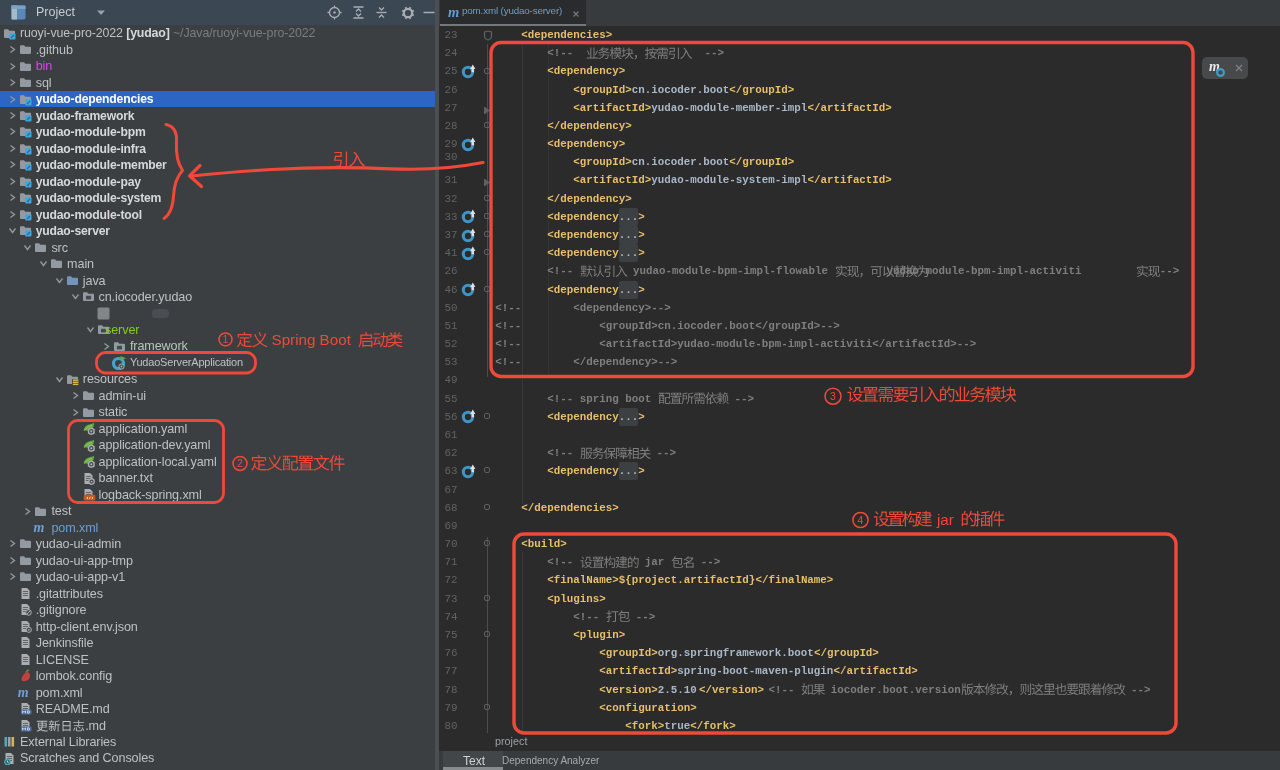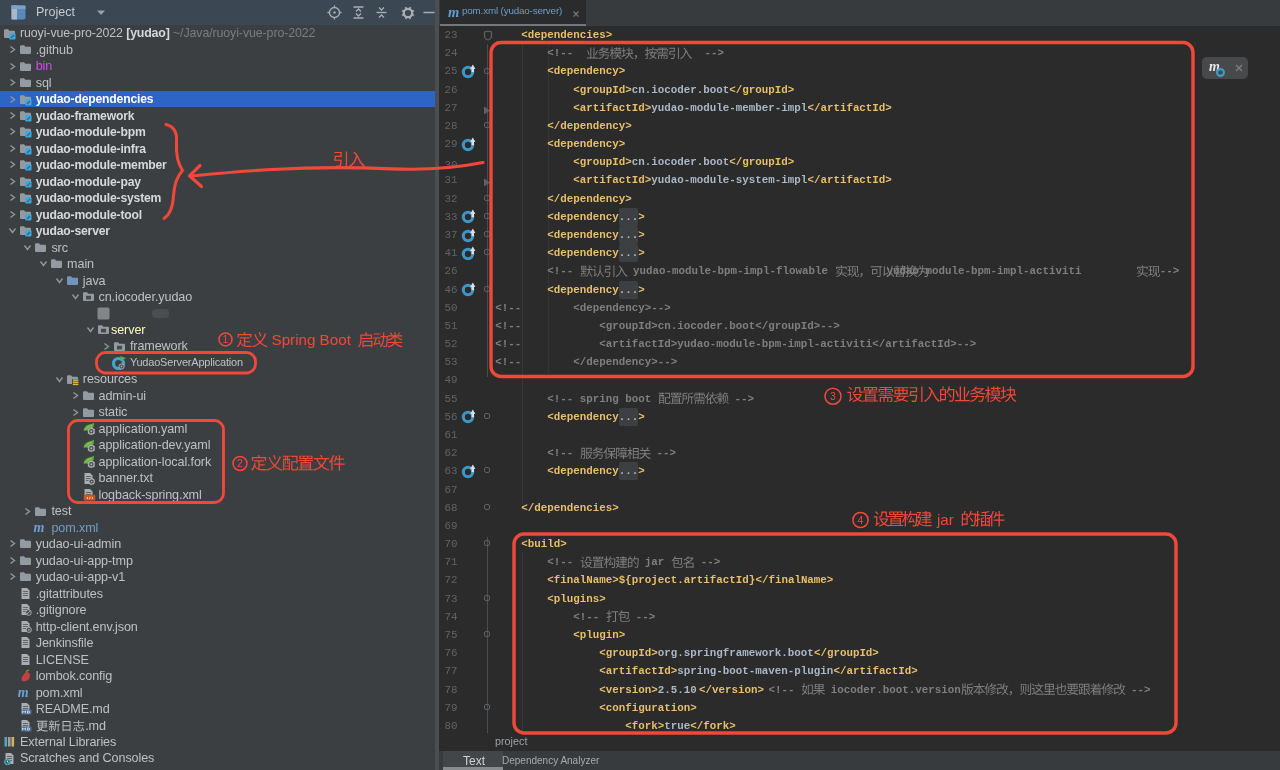--- a/index.html
+++ b/index.html
@@ -261,21 +261,21 @@
       <rect x="0.5" y="0.5" width="12" height="12" rx="1.5" fill="#828689"></rect>
     </svg>
     <div class="abs" style="left:152px;top:308.7px;width:17px;height:9px;border-radius:4px;background:#4a4e52"></div>
     <svg class="abs" style="left:86.2px;top:325.2px" width="9" height="9">
       <path d="M1.5 2.5 L4.5 6.5 L7.5 2.5" fill="none" stroke="#919699" stroke-width="1.4"></path>
     </svg>
     <svg class="abs" style="left:97.2px;top:323.2px" width="13" height="13">
       <path d="M1 3.2 Q1 2.2 2 2.2 H5 L6.4 3.8 H11 Q12 3.8 12 4.8 V10 Q12 11 11 11 H2 Q1 11 1 10 Z" fill="#949aa1"></path>
       <rect x="4" y="5.8" width="5" height="3.6" fill="#46494b"></rect>
     </svg>
-    <span class="abs tt" style="left:111px;top:322.9px;color:#fef9c3">server</span>
+    <span class="abs tt" style="left:105px;top:322.9px;color:#84cc16">server</span>
     <svg class="abs" style="left:101.9px;top:341.7px" width="9" height="9">
       <path d="M2.5 1.5 L6.5 4.5 L2.5 7.5" fill="none" stroke="#919699" stroke-width="1.4"></path>
     </svg>
     <svg class="abs" style="left:112.9px;top:339.7px" width="13" height="13">
       <path d="M1 3.2 Q1 2.2 2 2.2 H5 L6.4 3.8 H11 Q12 3.8 12 4.8 V10 Q12 11 11 11 H2 Q1 11 1 10 Z" fill="#949aa1"></path>
       <rect x="4" y="5.8" width="5" height="3.6" fill="#46494b"></rect>
     </svg>
     <span class="abs tt" style="left:129.9px;top:339.4px;color:#bdc1c3">framework</span>
     <svg class="abs" style="left:110.9px;top:354.6px" width="17" height="16">
       <circle cx="7.5" cy="8.5" r="5" fill="none" stroke="#41a4cd" stroke-width="3.2"></circle>
@@ -340,21 +340,21 @@
       <path d="M2.5 8.2 Q5.5 4.5 10 3.2" stroke="#8ed06a" stroke-width="0.9" fill="none"></path>
       <circle cx="9.3" cy="9.3" r="2.9" fill="#46494b" stroke="#a9aeb2" stroke-width="1.3"></circle>
       <circle cx="9.3" cy="9.3" r="1.1" fill="#a9aeb2"></circle>
       <line x1="11.82" y1="10.74" x2="12.77" y2="11.29" stroke="#a9aeb2" stroke-width="1"></line>
       <line x1="9.30" y1="12.20" x2="9.30" y2="13.30" stroke="#a9aeb2" stroke-width="1"></line>
       <line x1="6.79" y1="10.74" x2="5.83" y2="11.29" stroke="#a9aeb2" stroke-width="1"></line>
       <line x1="6.80" y1="7.84" x2="5.85" y2="7.28" stroke="#a9aeb2" stroke-width="1"></line>
       <line x1="9.29" y1="6.40" x2="9.29" y2="5.30" stroke="#a9aeb2" stroke-width="1"></line>
       <line x1="11.81" y1="7.85" x2="12.76" y2="7.30" stroke="#a9aeb2" stroke-width="1"></line>
     </svg>
-    <span class="abs tt" style="left:98.5px;top:454.8px;color:#bdc1c3">application-local.fork</span>
+    <span class="abs tt" style="left:98.5px;top:454.8px;color:#bdc1c3">application-local.yaml</span>
     <svg class="abs" style="left:81.5px;top:471.5px" width="13" height="13">
       <path d="M2.5 1 H8 L10.5 3.5 V12 H2.5 Z" fill="#a9aeb2"></path>
       <path d="M4 4.5 H9 M4 6.5 H9 M4 8.5 H9" stroke="#5a5e61" stroke-width="0.9"></path>
       <circle cx="9.6" cy="9.6" r="2.7" fill="#46494b" stroke="#a9aeb2" stroke-width="1.2"></circle>
       <circle cx="9.6" cy="9.6" r="0.9" fill="#a9aeb2"></circle>
     </svg>
     <span class="abs tt" style="left:98.5px;top:471.3px;color:#bdc1c3">banner.txt</span>
     <svg class="abs" style="left:81.5px;top:488.0px" width="14" height="13">
       <path d="M2.5 1 H8 L10.5 3.5 V12 H2.5 Z" fill="#a9aeb2"></path>
       <path d="M4 4.5 H9 M4 6.5 H9 M4 8.5 H9" stroke="#5a5e61" stroke-width="0.9"></path>
@@ -521,21 +521,21 @@
     <div class="ln" style="top:116.9px">28</div>
     <div class="abs" style="left:484px;top:122.0px;width:6px;height:6px;border:1px solid #5d6163;border-radius:2px"></div>
     <span class="cd" style="left:547.3px;top:116.9px;color:#e8bf6a">&lt;/dependency&gt;</span>
     <div class="ln" style="top:135.1px">29</div>
     <svg class="abs" style="left:461px;top:135.7px" width="17" height="17">
       <circle cx="7" cy="9" r="4.7" fill="none" stroke="#3e95c6" stroke-width="3.1"></circle>
       <path d="M11.8 9.2 V5.8" stroke="#dde0e2" stroke-width="2.4"></path>
       <path d="M9.2 6 L11.8 1.6 L14.4 6 Z" fill="#dde0e2"></path>
     </svg>
     <span class="cd" style="left:547.3px;top:135.1px;color:#e8bf6a">&lt;dependency&gt;</span>
-    <div class="ln" style="top:156px">30</div>
+    <div class="ln" style="top:148px">30</div>
     <span class="cd" style="left:573.3px;top:153.3px;color:#e8bf6a">&lt;groupId&gt;</span>
     <span class="cd" style="left:631.8px;top:153.3px;color:#a9b7c6">cn.iocoder.boot</span>
     <span class="cd" style="left:729.3px;top:153.3px;color:#e8bf6a">&lt;/groupId&gt;</span>
     <div class="ln" style="top:171.4px">31</div>
     <svg class="abs" style="left:483px;top:178.3px" width="8" height="9">
       <path d="M1 0.5 L7 4.5 L1 8.5 Z" fill="#5d6163"></path>
     </svg>
     <span class="cd" style="left:573.3px;top:171.4px;color:#e8bf6a">&lt;artifactId&gt;</span>
     <span class="cd" style="left:651.3px;top:171.4px;color:#a9b7c6">yudao-module-system-impl</span>
     <span class="cd" style="left:807.4px;top:171.4px;color:#e8bf6a">&lt;/artifactId&gt;</span>

